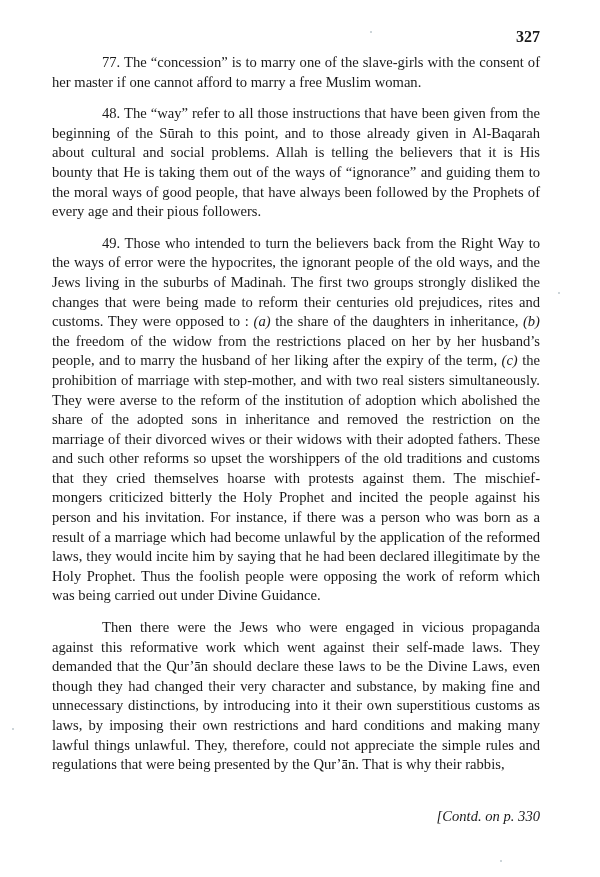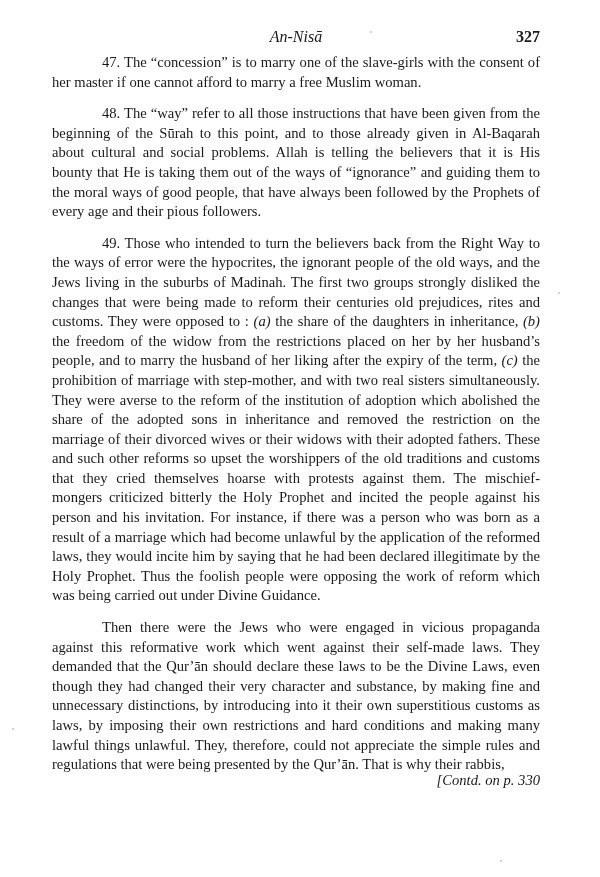--- a/index.html
+++ b/index.html
@@ -22,38 +22,37 @@
     .body {
       position: absolute; top: 53px; left: 52px; width: 488px;
       font-size: 14.6px; line-height: 19.6px; text-align: justify;
     }
     .para { margin: 0; }
     .para + .para { margin-top: 12px; }
     .indent { text-indent: 50px; }
     .note-num { }
     i { font-style: italic; }
     .contd {
-      position: absolute; top: 772px; right: 60px;
+      position: absolute; top: 808px; right: 60px;
       font-style: italic; font-size: 14.6px;
     }
     .speck { position: absolute; width: 2px; height: 2px; background: #bcc7cc; border-radius: 1px; }
   </style>
 </head>
 <body>
 
 <div class="page">
 
   <div class="running-head">
-    <span class="head-title">An-Nisā</span>
     <span class="head-page">327</span>
   </div>
 
   <div class="body">
 
-    <p class="para indent"><span class="note-num">47.</span> <span>The “concession” is to marry one of the slave-girls with the consent of her master if one cannot afford to marry a free Muslim woman.</span></p>
+    <p class="para indent"><span class="note-num">77.</span> <span>The “concession” is to marry one of the slave-girls with the consent of her master if one cannot afford to marry a free Muslim woman.</span></p>
 
     <p class="para indent"><span class="note-num">48.</span> <span>The “way” refer to all those instructions that have been given from the beginning of the Sūrah to this point, and to those already given in Al-Baqarah about cultural and social problems. Allah is telling the believers that it is His bounty that He is taking them out of the ways of “ignorance” and guiding them to the moral ways of good people, that have always been followed by the Prophets of every age and their pious followers.</span></p>
 
     <p class="para indent"><span class="note-num">49.</span> <span>Those who intended to turn the believers back from the Right Way to the ways of error were the hypocrites, the ignorant people of the old ways, and the Jews living in the suburbs of Madinah. The first two groups strongly disliked the changes that were being made to reform their centuries old prejudices, rites and customs. They were opposed to :</span> <i>(a)</i> <span>the share of the daughters in inheritance,</span> <i>(b)</i> <span>the freedom of the widow from the restrictions placed on her by her husband’s people, and to marry the husband of her liking after the expiry of the term,</span> <i>(c)</i> <span>the prohibition of marriage with step-mother, and with two real sisters simultaneously. They were averse to the reform of the institution of adoption which abolished the share of the adopted sons in inheritance and removed the restriction on the marriage of their divorced wives or their widows with their adopted fathers. These and such other reforms so upset the worshippers of the old traditions and customs that they cried themselves hoarse with protests against them. The mischief-mongers criticized bitterly the Holy Prophet and incited the people against his person and his invitation. For instance, if there was a person who was born as a result of a marriage which had become unlawful by the application of the reformed laws, they would incite him by saying that he had been declared illegitimate by the Holy Prophet. Thus the foolish people were opposing the work of reform which was being carried out under Divine Guidance.</span></p>
 
     <p class="para indent"><span>Then there were the Jews who were engaged in vicious propaganda against this reformative work which went against their self-made laws. They demanded that the Qur’ān should declare these laws to be the Divine Laws, even though they had changed their very character and substance, by making fine and unnecessary distinctions, by introducing into it their own superstitious customs as laws, by imposing their own restrictions and hard conditions and making many lawful things unlawful. They, therefore, could not appreciate the simple rules and regulations that were being presented by the Qur’ān. That is why their rabbis,</span></p>
   </div>
 
   <div class="contd">[Contd. on p. 330</div>
 

